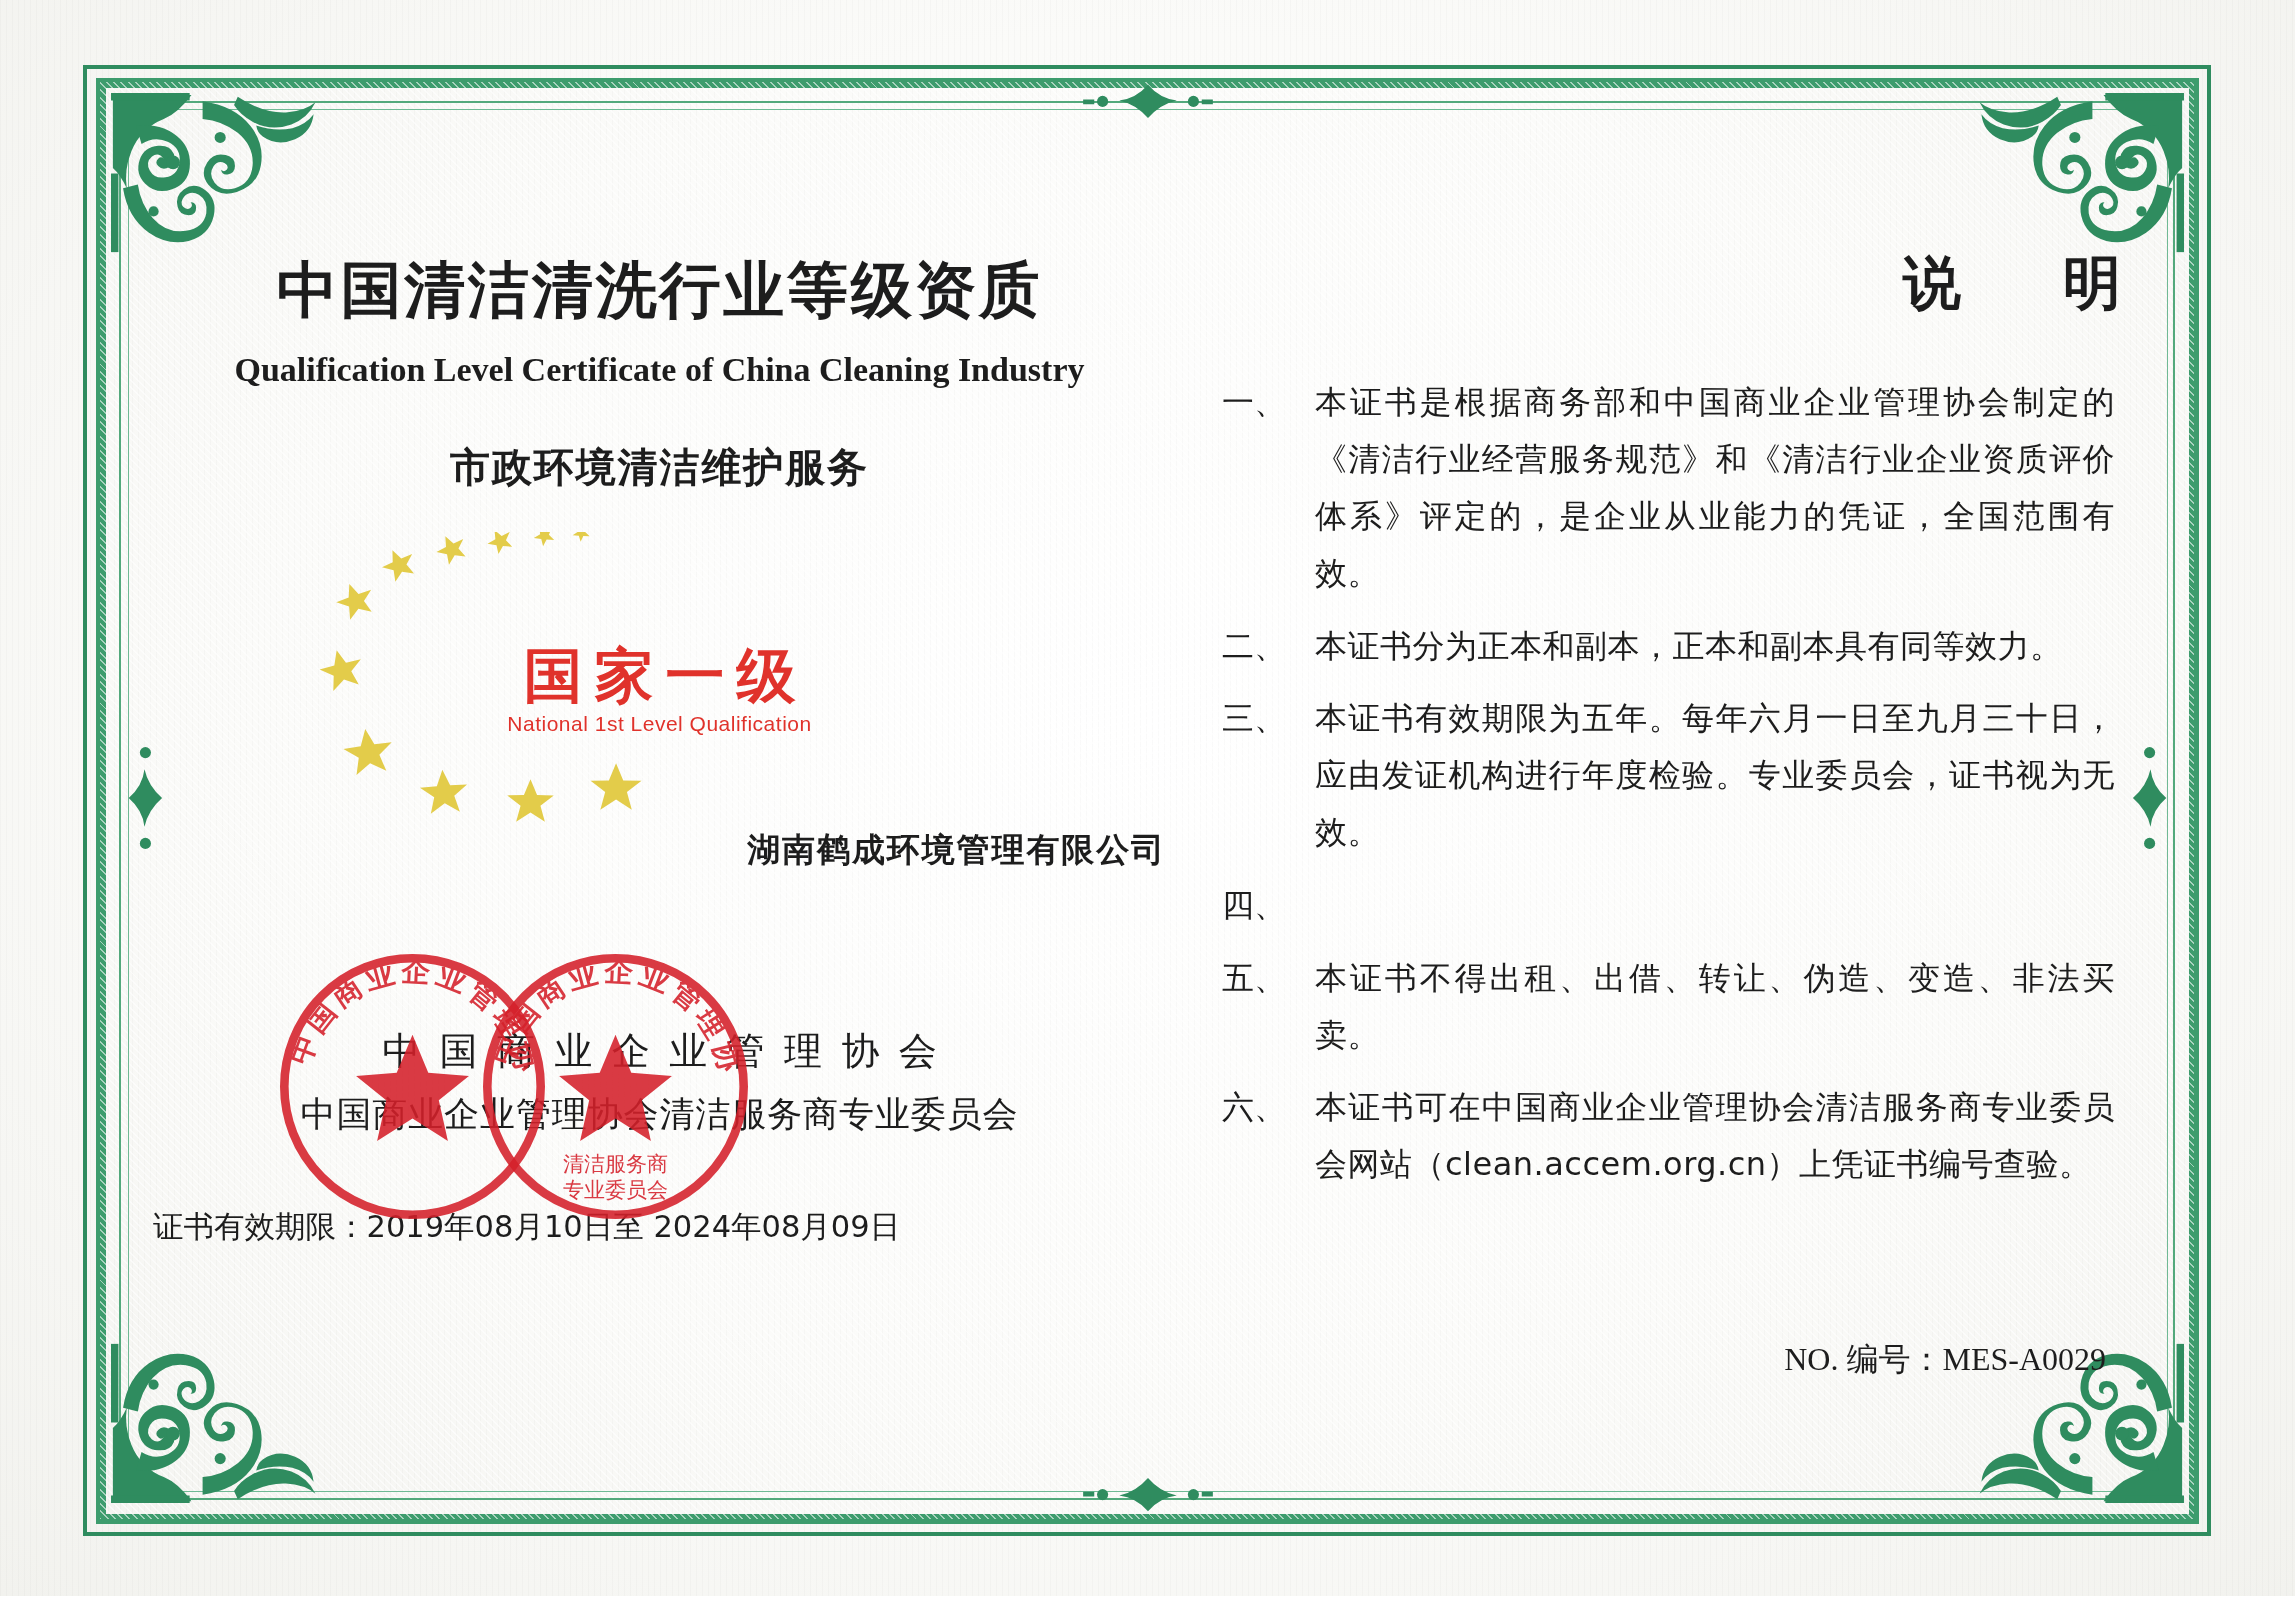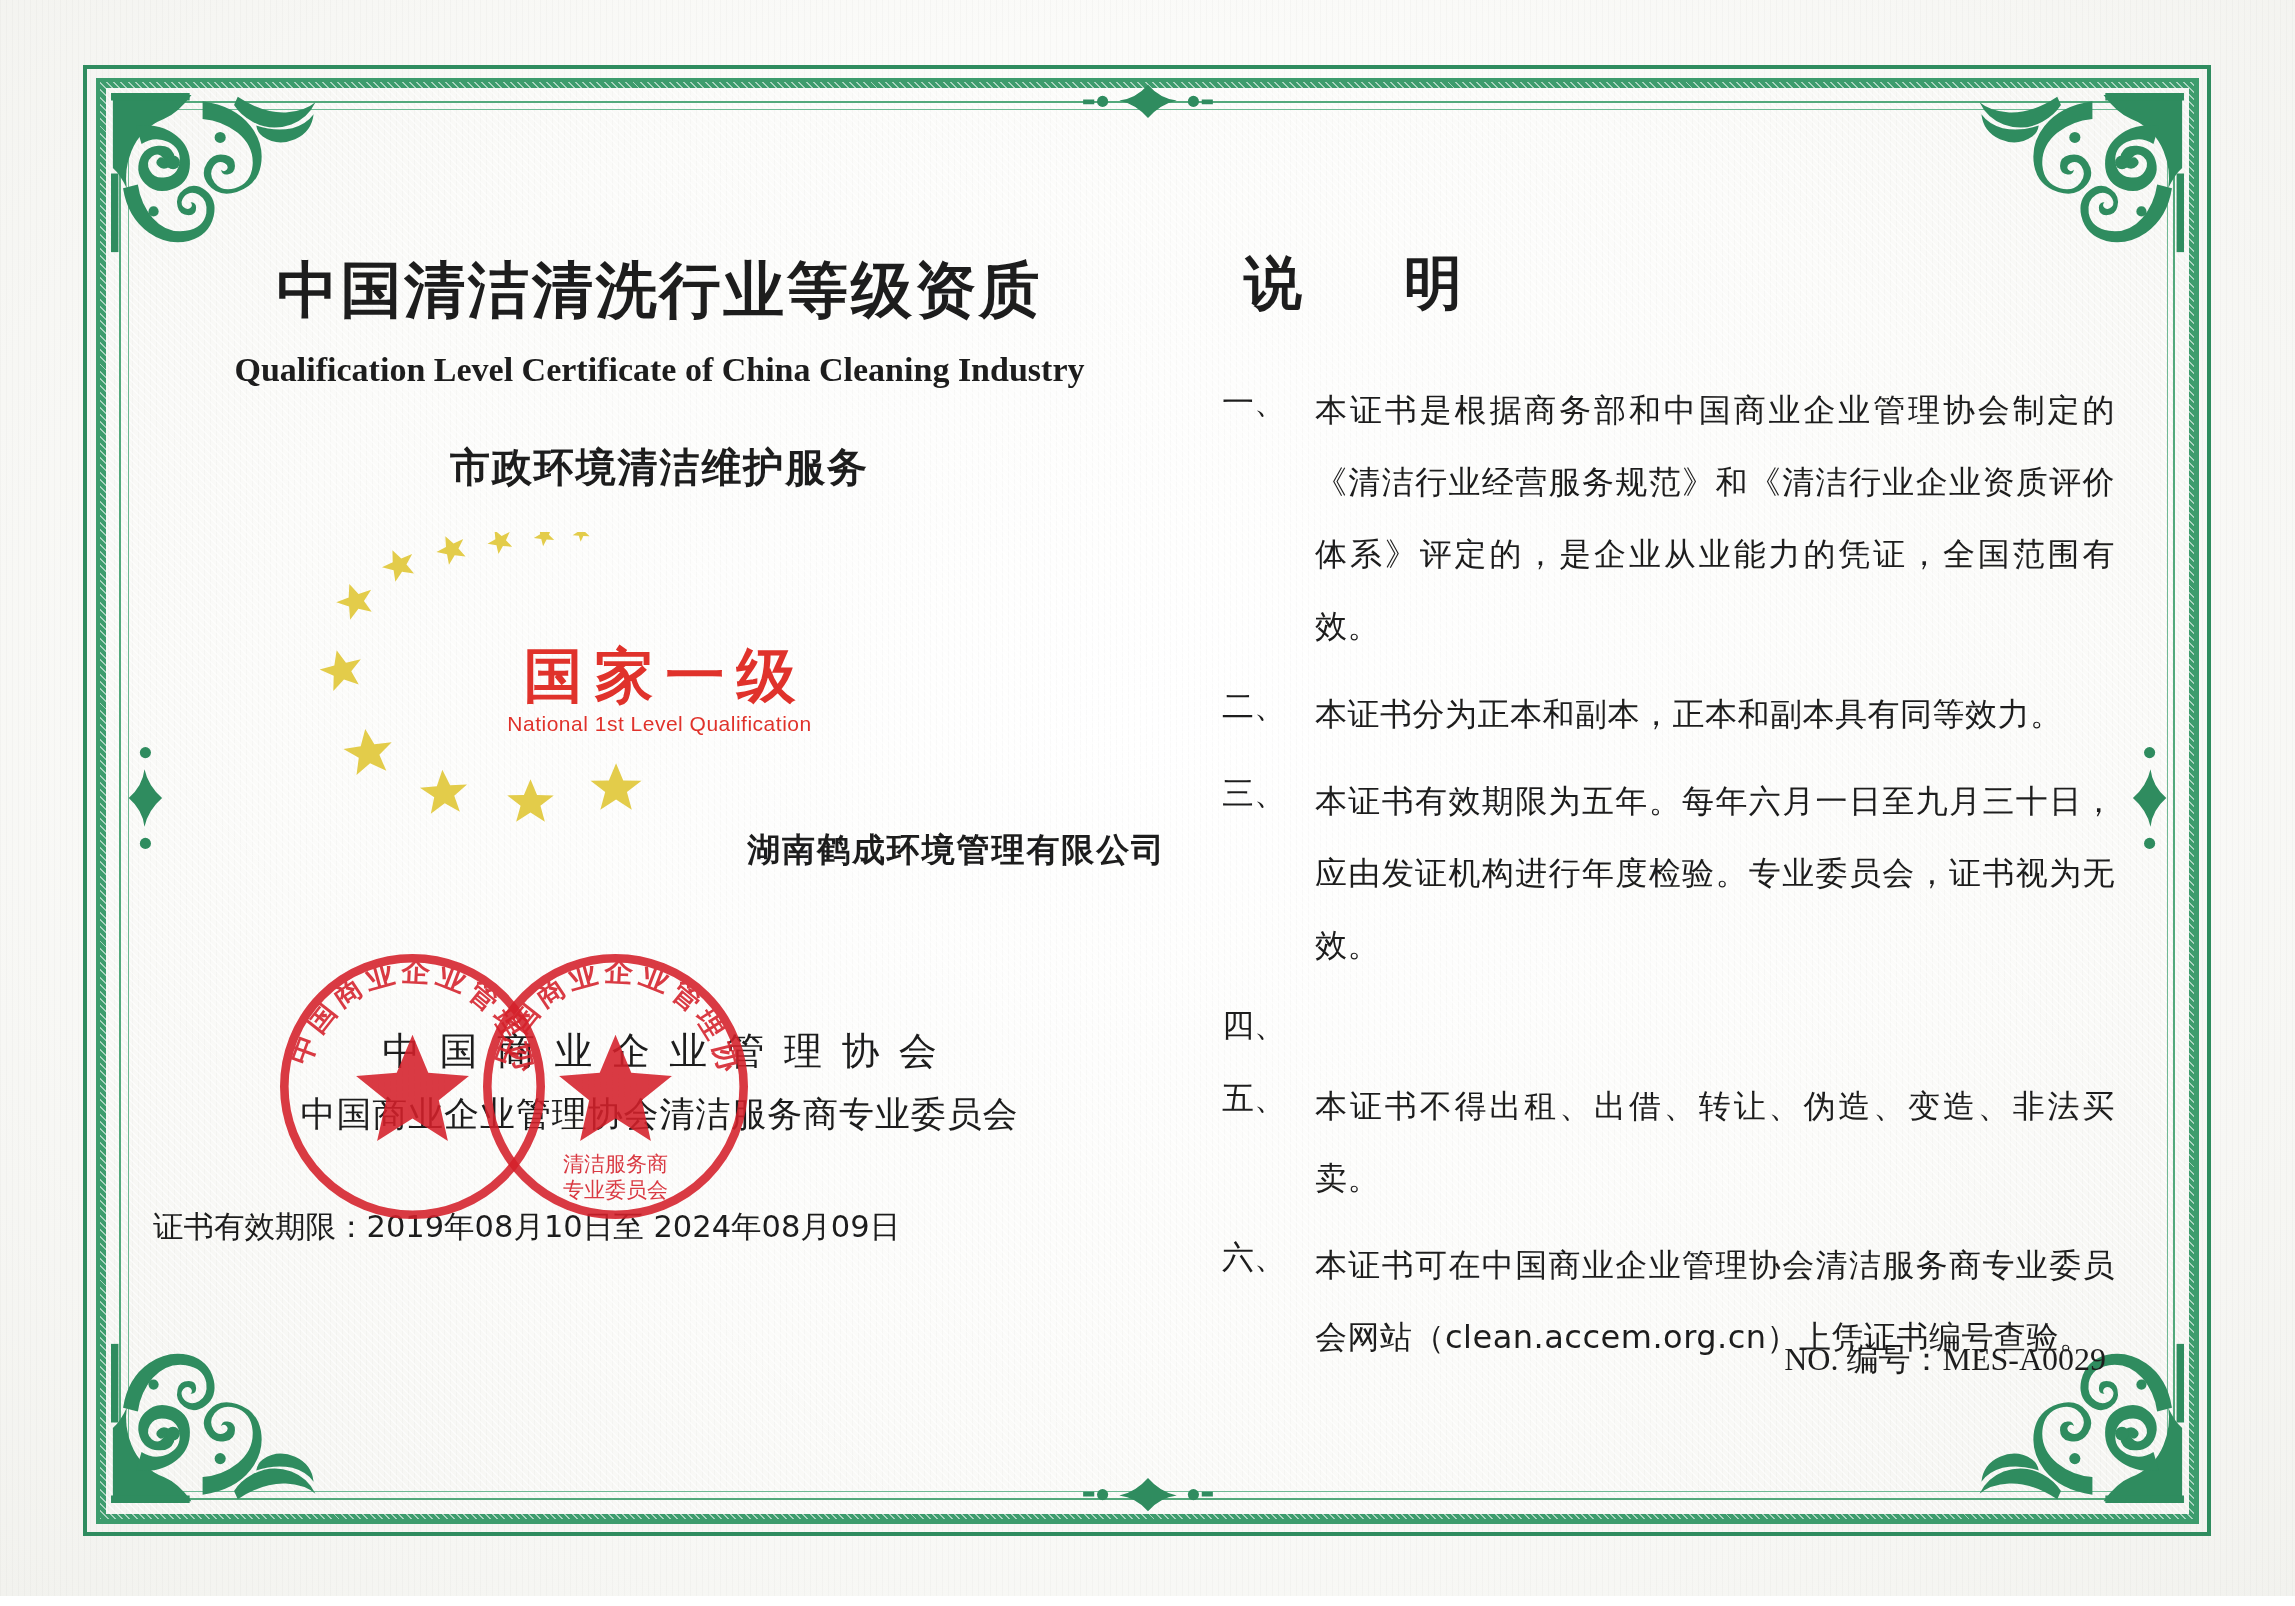--- a/index.html
+++ b/index.html
@@ -225,21 +225,21 @@
 
   
   .notes-title {
     margin-top: 106px;
     font-family: "DejaVu Sans", sans-serif;
     font-weight: bold;
     font-size: 58px;
     letter-spacing: 22px;
     text-indent: 22px;
     color: #1d1d1d;
-    text-align: left;
+    text-align: right;
   }
   .notes-list {
     margin-top: 51px;
     padding-right: 28px;
   }
   .note-item {
     display: flex;
     flex-direction: row;
     align-items: flex-start;
     margin-bottom: 15.7px;
@@ -250,21 +250,21 @@
     font-family: "DejaVu Sans", sans-serif;
     font-size: 32px;
     line-height: 57px;
     color: #1d1d1d;
     white-space: nowrap;
   }
   .note-text {
     flex: 1 1 auto;
     font-family: "DejaVu Sans", sans-serif;
     font-size: 32px;
-    line-height: 72px;
+    line-height: 57px;
     color: #1d1d1d;
     letter-spacing: 0.5px;
     text-align: justify;
   }
   .cert-no {
     position: absolute;
     right: 37px;
     bottom: 80px;
     font-family: "Liberation Serif", serif;
     font-size: 32px;

